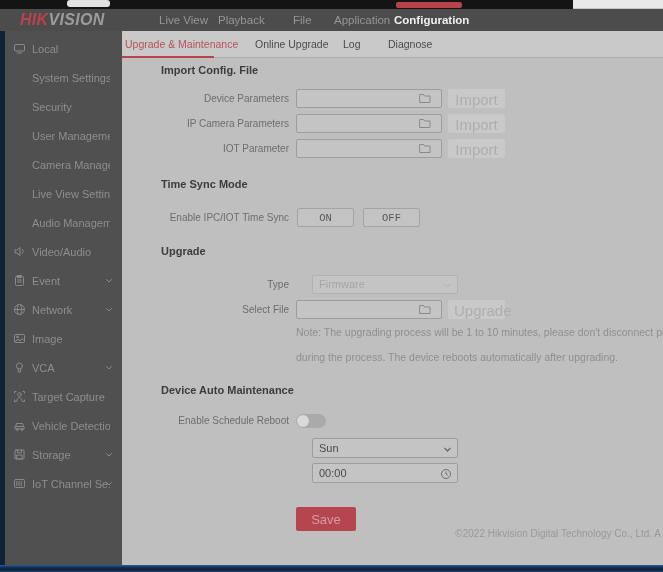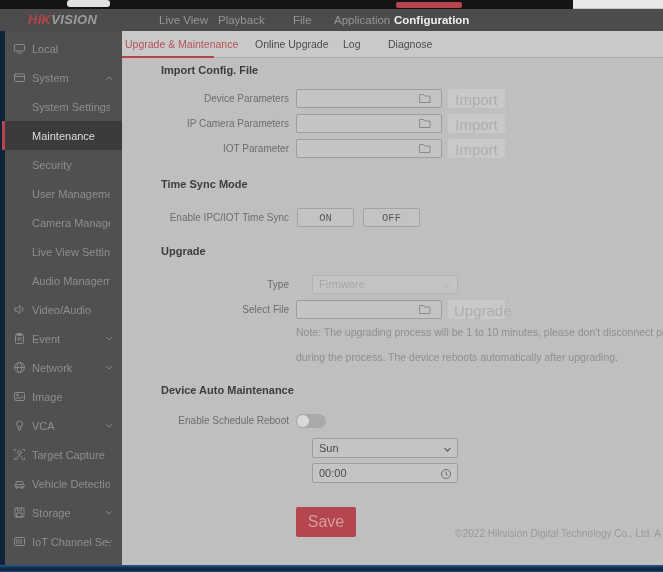--- a/index.html
+++ b/index.html
@@ -6,21 +6,21 @@
   #app{position:relative;width:663px;height:572px;overflow:hidden;
        font-family:"Liberation Sans","DejaVu Sans",sans-serif;background:#bfbfbf;}
   .abs{position:absolute;}
   
   #chrome-strip{left:0;top:0;width:573px;height:9px;background:#141414;}
   #chrome-strip-right{left:573px;top:0;width:90px;height:9px;background:#e8e8e8;border-bottom:1px solid #c6c6c6;box-sizing:border-box;}
   #chrome-tab{left:67px;top:0;width:43px;height:7px;background:#e2e2e2;border-radius:3px;}
   #chrome-red{left:396px;top:2px;width:66px;height:6px;background:#b9434c;border-radius:2px;}
   
   #topbar{left:0;top:9px;width:663px;height:22px;background:#4c4c4c;}
-  #logo{left:28px;top:9px;height:22px;line-height:22px;font-size:13px;font-weight:bold;font-style:italic;letter-spacing:.3px;}
+  #logo{left:20px;top:9px;height:22px;line-height:22px;font-size:16px;font-weight:bold;font-style:italic;letter-spacing:.3px;}
   #logo .hik{color:#b9434c;} #logo .vision{color:#9c9c9c;}
   .nav-item{top:9px;height:22px;line-height:22px;font-size:11.5px;color:#969696;cursor:pointer;}
   .nav-item.active{color:#f0f0f0;font-weight:bold;}
   
   #tabrow{left:122px;top:31px;width:541px;height:27px;background:#c9c9c9;border-bottom:1px solid #aeaeae;box-sizing:border-box;}
   .tab{top:31px;height:26px;line-height:26px;font-size:10.5px;color:#4b4b4b;cursor:pointer;}
   .tab.active{color:#b5525a;}
   #tab-underline{left:122px;top:56px;width:92px;height:2px;background:#b9434c;}
   
   #navy-strip{left:0;top:31px;width:5px;height:534px;background:#0e2238;}
@@ -38,21 +38,21 @@
   .f-label{position:absolute;width:160px;left:7px;text-align:right;font-size:10px;color:#6d6d6d;line-height:19px;}
   .f-input{position:absolute;left:174px;width:146px;height:19px;background:#c4c4c4;border:1px solid #9d9d9d;border-radius:2px;box-sizing:border-box;font-size:11px;color:#4a4a4a;padding:0 22px 0 6px;outline:none;font-family:inherit;}
   .f-select{position:absolute;left:174px;width:146px;height:19px;background:#c4c4c4;border:1px solid #9d9d9d;border-radius:2px;box-sizing:border-box;font-size:11px;color:#4a4a4a;line-height:17px;padding-left:6px;cursor:pointer;margin-left:16px;}
   .f-select.disabled{color:#a6a6a6;border-color:#b2b2b2;cursor:default;}
   .field-ico{position:absolute;right:5px;top:3px;}
   .btn-dis{position:absolute;left:326px;width:57px;height:19px;background:#c9c9c9;border:none;border-radius:2px;font-size:15px;color:#aeaeae;text-align:center;line-height:19px;cursor:default;font-family:inherit;}
   .btn-tgl{position:absolute;width:57px;height:19px;background:#c3c3c3;border:1px solid #a4a4a4;border-radius:2px;box-sizing:border-box;font-size:10.5px;color:#585858;text-align:center;line-height:17px;cursor:pointer;font-family:Liberation Mono, monospace;}
   .note{position:absolute;left:174px;font-size:10.5px;color:#8f8f8f;white-space:nowrap;}
   #toggle{position:absolute;left:174px;width:30px;height:14px;background:#abaaaa;border-radius:7px;cursor:pointer;}
   #toggle .knob{position:absolute;left:1px;top:1px;width:12px;height:12px;background:#d9d9d9;border-radius:50%;}
-  #save-btn{position:absolute;left:174px;width:60px;height:30px;background:#b5454f;border:none;border-radius:2px;color:#d79aa0;font-size:16px;cursor:pointer;font-family:inherit;}
+  #save-btn{position:absolute;left:174px;width:60px;height:24px;background:#b5454f;border:none;border-radius:2px;color:#d79aa0;font-size:13px;cursor:pointer;font-family:inherit;}
   #footer{position:absolute;right:2px;top:470px;font-size:10px;color:#999999;white-space:nowrap;}
   
   #bottom-band{left:0;top:565px;width:663px;height:7px;background:linear-gradient(180deg,#2a5d92 0%,#123055 35%,#0b1f36 70%,#1d4b7e 100%);}
 </style>
 </head>
 <body>
 
 <div id="app">
 
   <div class="abs" id="chrome-strip"></div>
@@ -79,38 +79,25 @@
   <div class="abs" id="sidebar">
 
     <div class="side-item">
       <svg class="ico stroked" viewBox="0 0 13 13">
           <rect x="1.5" y="2.5" width="10" height="6.5" rx="1"></rect>
           <path d="M4.5 11h4"></path>
         </svg>
       <span class="lbl">Local</span>
     </div>
 
-    <div class="side-item">
-      <svg class="ico stroked" viewBox="0 0 13 13">
-          <rect x="1.5" y="3" width="10" height="7.5" rx="1"></rect>
-          <path d="M1.5 5.5h10"></path>
-        </svg>
-      <span class="lbl">System</span>
-      <svg class="chev stroked" viewBox="0 0 8 8">
-          <path d="M1.5 5.5L4 3l2.5 2.5"></path>
-        </svg>
-    </div>
 
     <div class="side-item">
       <span class="lbl">System Settings</span>
     </div>
 
-    <div class="side-item active">
-      <span class="lbl">Maintenance</span>
-    </div>
 
     <div class="side-item">
       <span class="lbl">Security</span>
     </div>
 
     <div class="side-item">
       <span class="lbl">User Management</span>
     </div>
 
     <div class="side-item">

